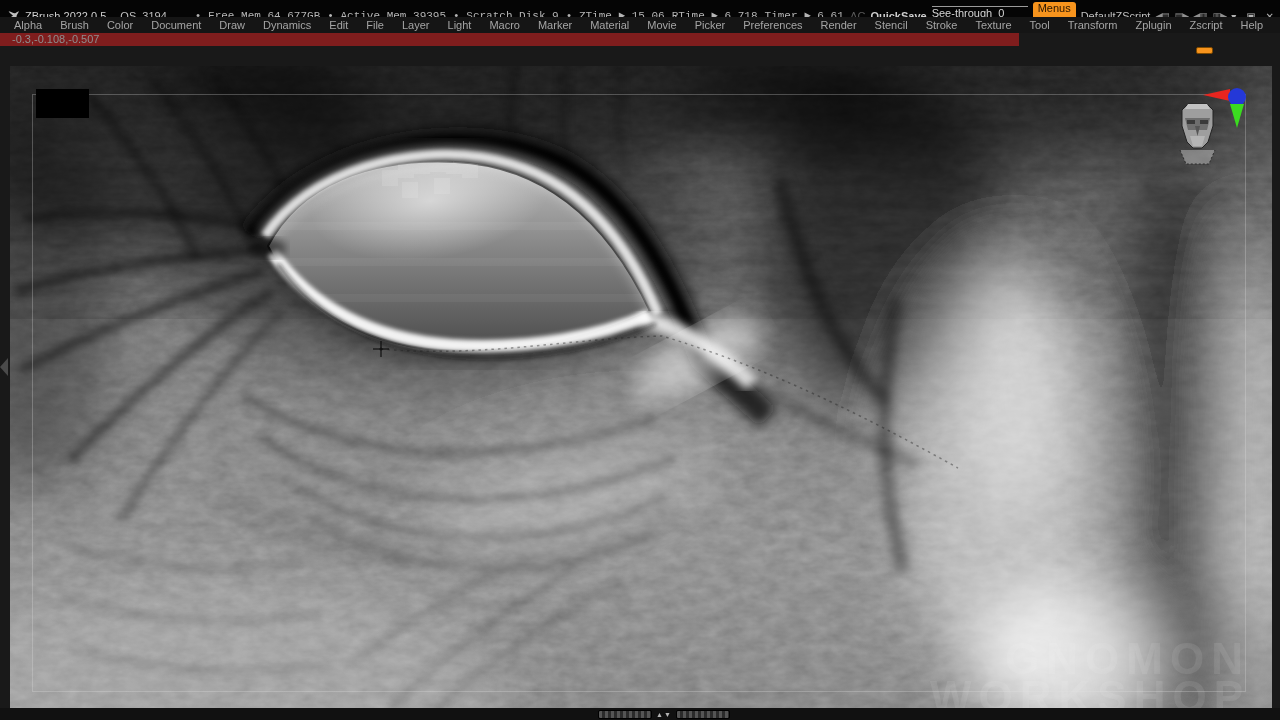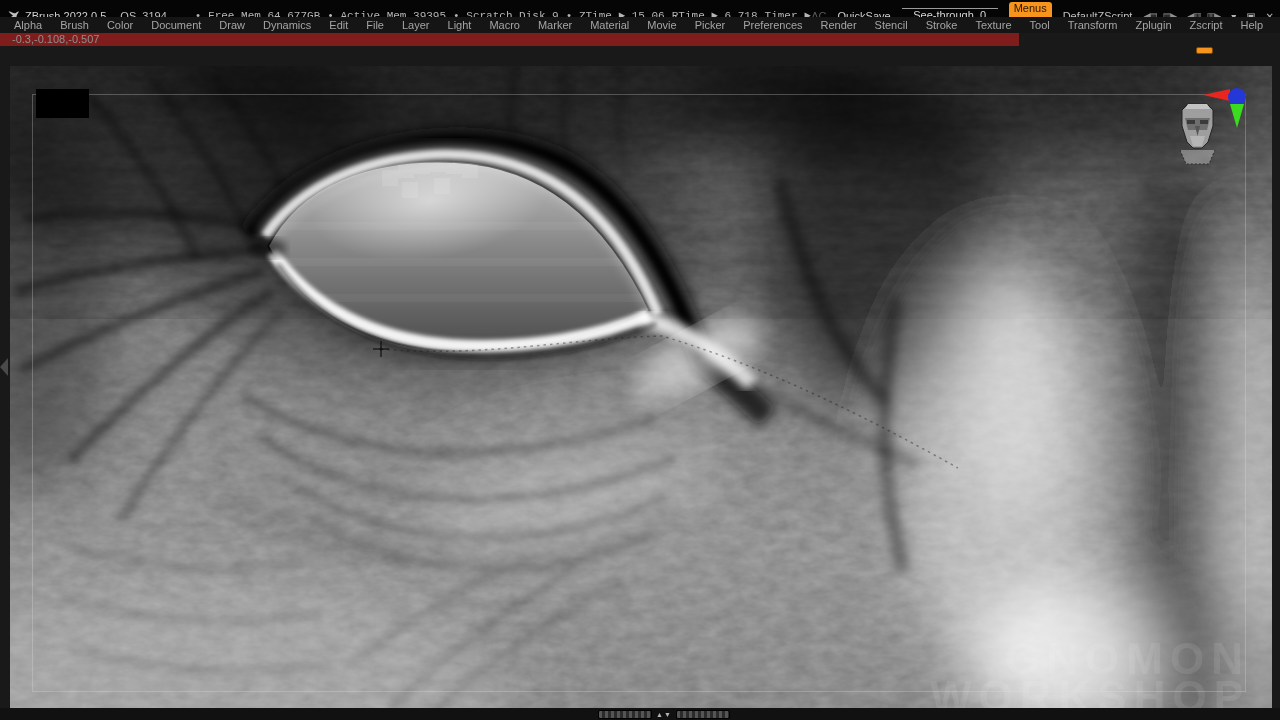--- a/index.html
+++ b/index.html
@@ -7,25 +7,25 @@
     -webkit-font-smoothing:antialiased;}
   
   .titlebar{position:absolute;left:0;top:0;width:1280px;height:17px;
     background:#050505;display:flex;align-items:center;padding:16px 6px;
     box-sizing:border-box;font-size:11px;color:#c4c4c4;white-space:nowrap;}
   .logo{width:14px;height:13px;margin-right:5px;flex:0 0 auto;}
   .app-title{color:#d0d0d0;margin-right:14px;}
   .doc-id{color:#c0c0c0;margin-right:28px;}
   .stats{display:flex;gap:7px;color:#b5b5b5;overflow:hidden;font-family:Liberation Mono, monospace;}
   .stat{white-space:nowrap;}
-  .tb-right{margin-left:auto;display:flex;align-items:center;gap:11px;}
+  .tb-right{margin-left:auto;display:flex;align-items:center;gap:5px;}
   .ac{color:#5a5a5a;}
-  .quicksave{color:#cfcfcf;}
-  .see-through{position:relative;width:96px;text-align:center;color:#d6d6d6;
-    border-top:1px solid #9a9a9a;border-bottom:2px solid #0ea5e9;height:13px;line-height:12px;}
+  .quicksave{color:#cfcfcf;font-weight:bold;}
+  .see-through{position:relative;width:96px;color:#d6d6d6;
+    border-top:1px solid #9a9a9a;border-bottom:6px solid #0ea5e9;height:13px;line-height:12px;}
   .see-through::after{content:"";position:absolute;left:0;bottom:-1px;width:16px;height:3px;
     background:var(--accent);}
   .menus-btn{background:var(--accent);color:#2a1600;border-radius:3px;height:28px;
     line-height:13px;padding:0 5px;font-size:11px;}
   .zscript{color:#c0c0c0;}
   .icon-grp{display:flex;gap:6px;color:#909090;font-size:9px;letter-spacing:-1px;}
   .win-btns{display:flex;gap:10px;color:#b2b2b2;font-size:10px;}
   
   .menubar{position:absolute;left:0;top:17px;width:1280px;height:16px;background:#151515;
     display:flex;align-items:center;padding-left:5px;font-size:11px;color:#a5a5a5;}

